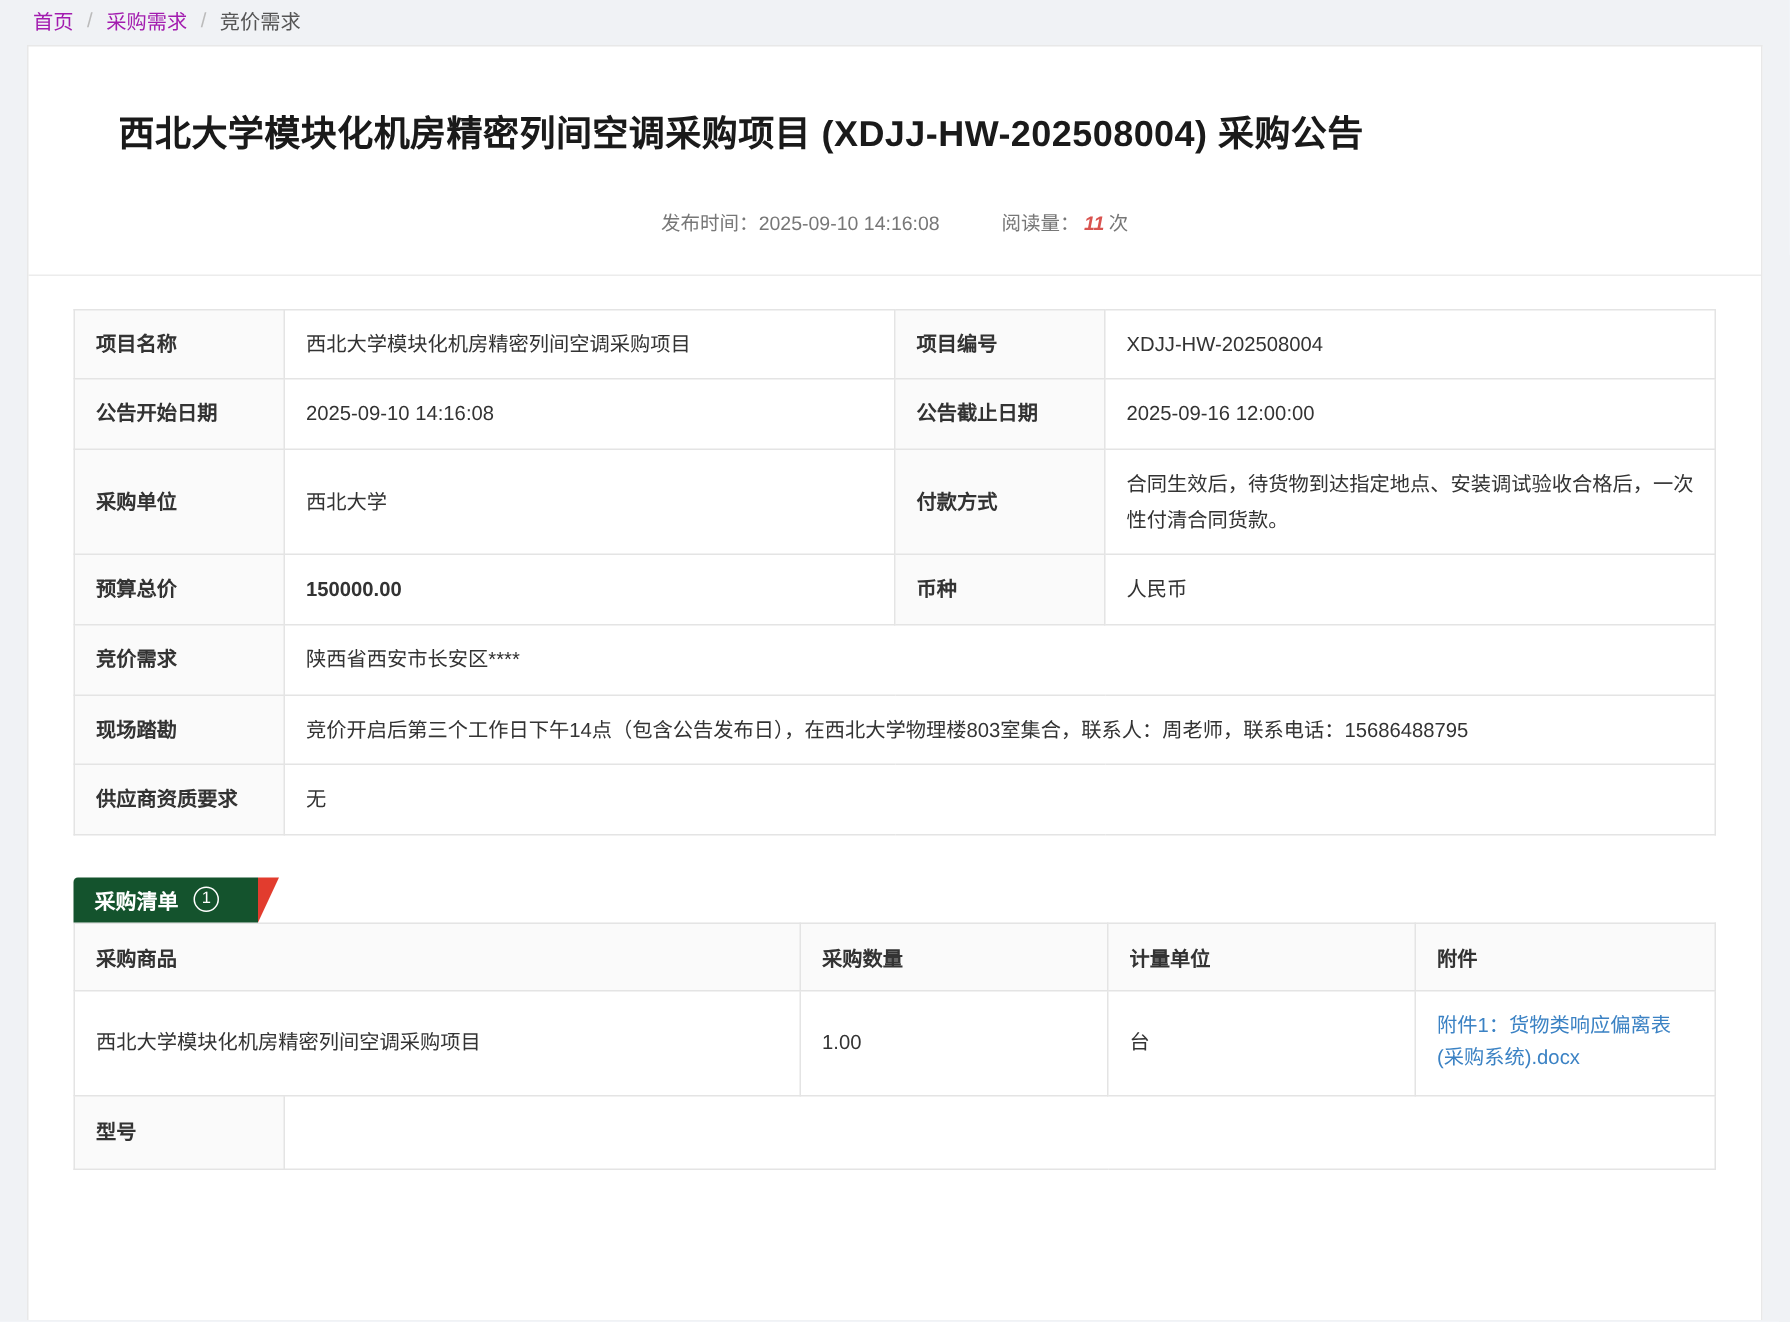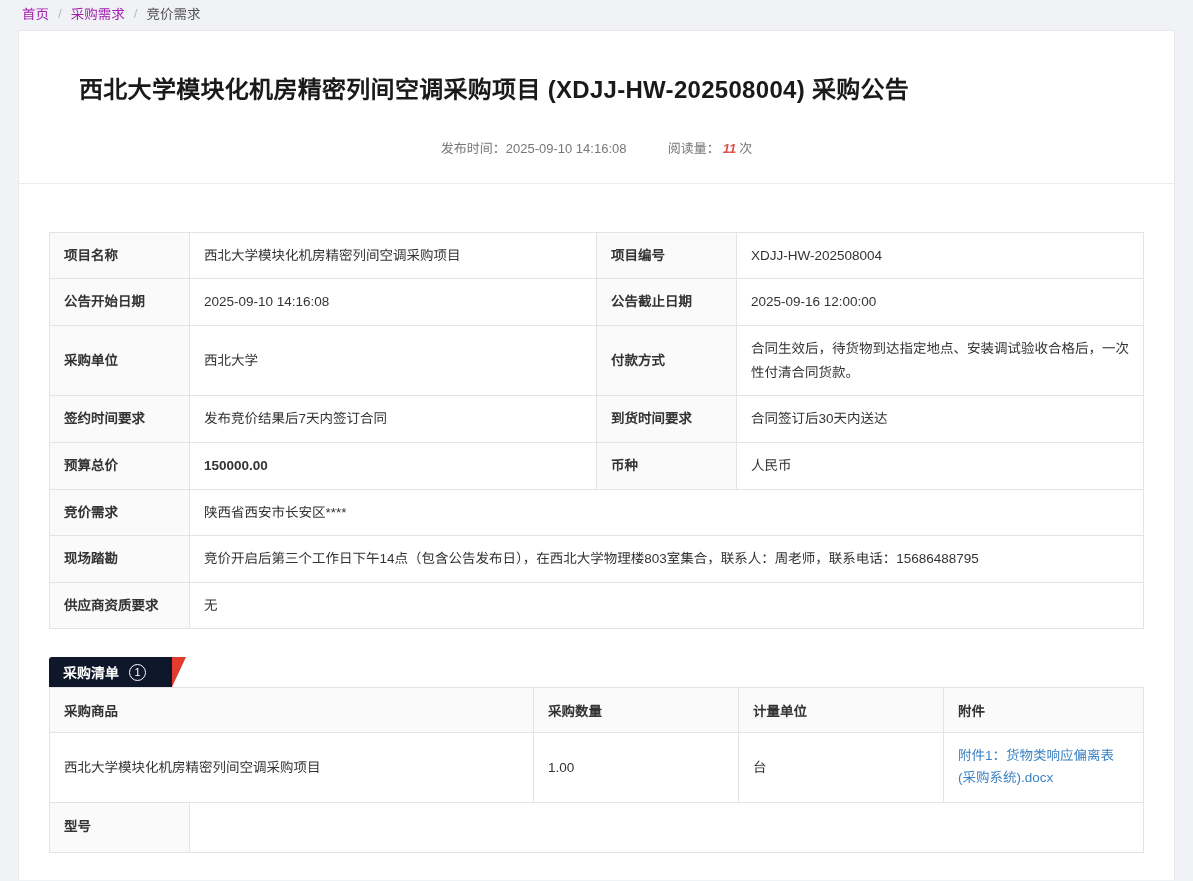--- a/index.html
+++ b/index.html
@@ -68,21 +68,21 @@
     margin: 0 0 0 0;
   }
 
   
   table.info, table.list {
     border-collapse: collapse;
     width: calc(100% - 60px);
     margin: 0 30px;
     table-layout: fixed;
   }
-  table.info { margin-top: 48px; }
+  table.info { margin-top: 22px; }
   table.info td {
     border: 1px solid #e4e4e4;
     padding: 11px 14px;
     font-size: 13.5px;
     line-height: 1.75;
     vertical-align: middle;
     color: #333;
     word-break: break-all;
   }
   td.lbl {
@@ -96,21 +96,21 @@
 
   
   .section-tab-wrap {
     margin: 28px 30px 0 30px;
     position: relative;
     height: 30px;
   }
   .section-tab {
     display: inline-flex;
     align-items: center;
-    background: #0f172a;
+    background: #14532d;
     color: #fff;
     font-size: 14px;
     font-weight: bold;
     height: 30px;
     padding: 0 26px 0 14px;
     position: relative;
     border-radius: 3px 0 0 0;
   }
   .section-tab::after {
     content: "";
@@ -204,26 +204,20 @@
           <td class="lbl w2">公告截止日期</td>
           <td>2025-09-16 12:00:00</td>
         </tr>
         <tr>
           <td class="lbl">采购单位</td>
           <td>西北大学</td>
           <td class="lbl w2">付款方式</td>
           <td>合同生效后，待货物到达指定地点、安装调试验收合格后，一次性付清合同货款。</td>
         </tr>
         <tr>
-          <td class="lbl">签约时间要求</td>
-          <td>发布竞价结果后7天内签订合同</td>
-          <td class="lbl w2">到货时间要求</td>
-          <td>合同签订后30天内送达</td>
-        </tr>
-        <tr>
           <td class="lbl">预算总价</td>
           <td class="amount">150000.00</td>
           <td class="lbl w2">币种</td>
           <td>人民币</td>
         </tr>
         <tr>
           <td class="lbl">竞价需求</td>
           <td colspan="3">陕西省西安市长安区****</td>
         </tr>
         <tr>

